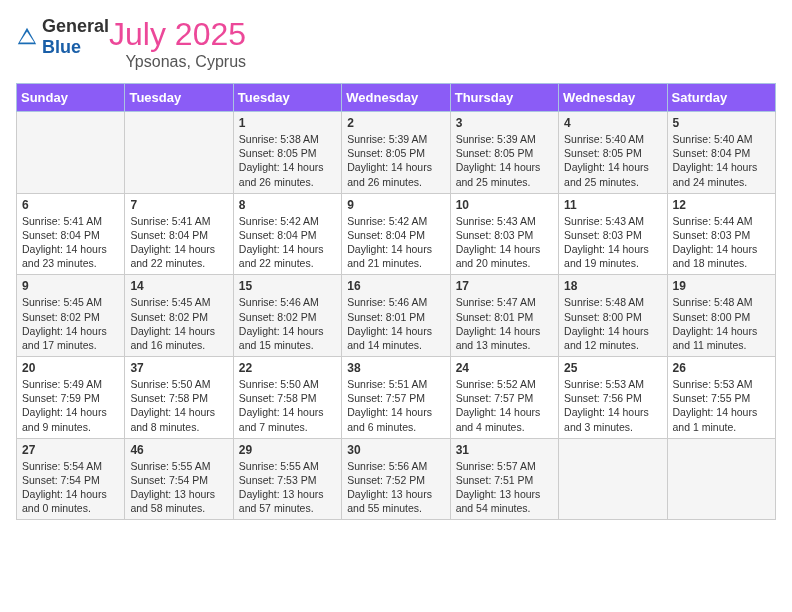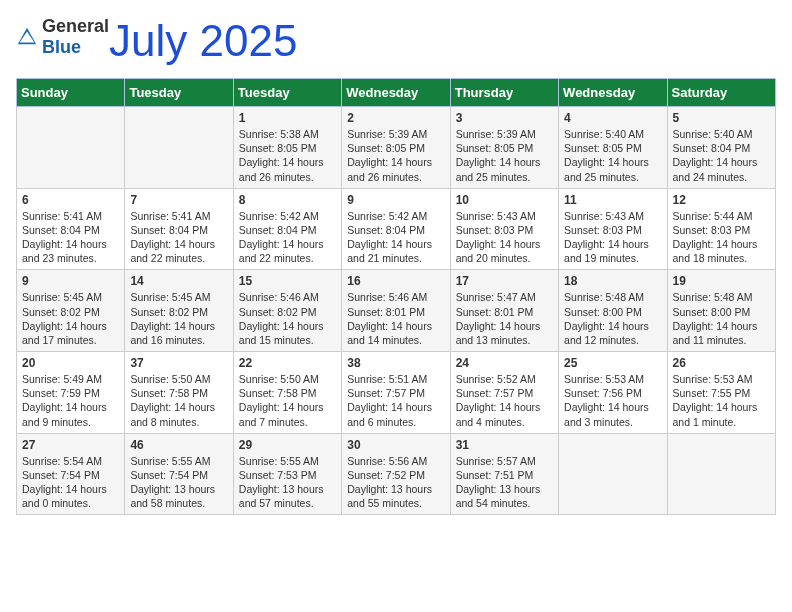--- a/index.html
+++ b/index.html
@@ -31,35 +31,35 @@
       color: #1a5fa8;
     }
     .logo-icon {
       width: 22px;
       height: 22px;
     }
     .title-block {
       text-align: right;
     }
     .month-title {
-      font-size: 44px;
-      color: #1d4ed8;
+      font-size: 32px;
+      color: #ec4899;
       font-weight: normal;
     }
     .location-title {
       font-size: 16px;
       color: #555;
     }
     table {
       width: 100%;
       border-collapse: collapse;
       table-layout: fixed;
     }
     thead tr th {
-      background-color: #15803d;
+      background-color: #8b5cf6;
       color: #fff;
       font-size: 13px;
       font-weight: bold;
       padding: 6px 4px;
       text-align: left;
       border: 1px solid #aac4e0;
     }
     tbody tr td {
       border: 1px solid #ccc;
       vertical-align: top;
@@ -96,20 +96,21 @@
       <polygon points="12,2 22,20 2,20" fill="#1a6cb5"></polygon>
       <polygon points="12,6 20,18 4,18" fill="white"></polygon>
     </svg>
     <div>
       <span class="logo-text-general">General</span><br>
       <span class="logo-text-blue">Blue</span>
     </div>
   </div>
   <div class="title-block">
     <div class="month-title">July 2025</div>
+    <div class="location-title">Ypsonas, Cyprus</div>
   </div>
 </div>
 
 <table>
   <thead>
     <tr>
     <th>Sunday</th>
         <th>Tuesday</th>
         <th>Tuesday</th>
         <th>Wednesday</th>

